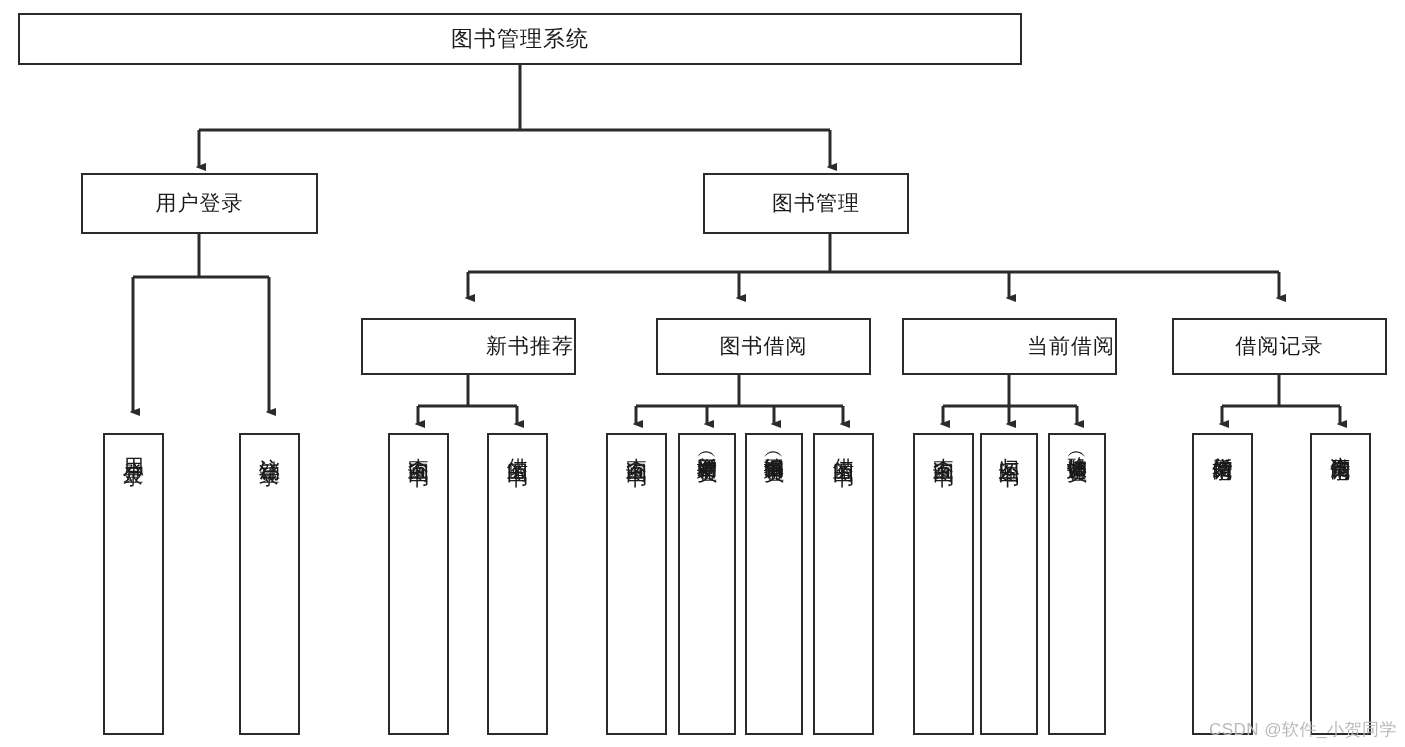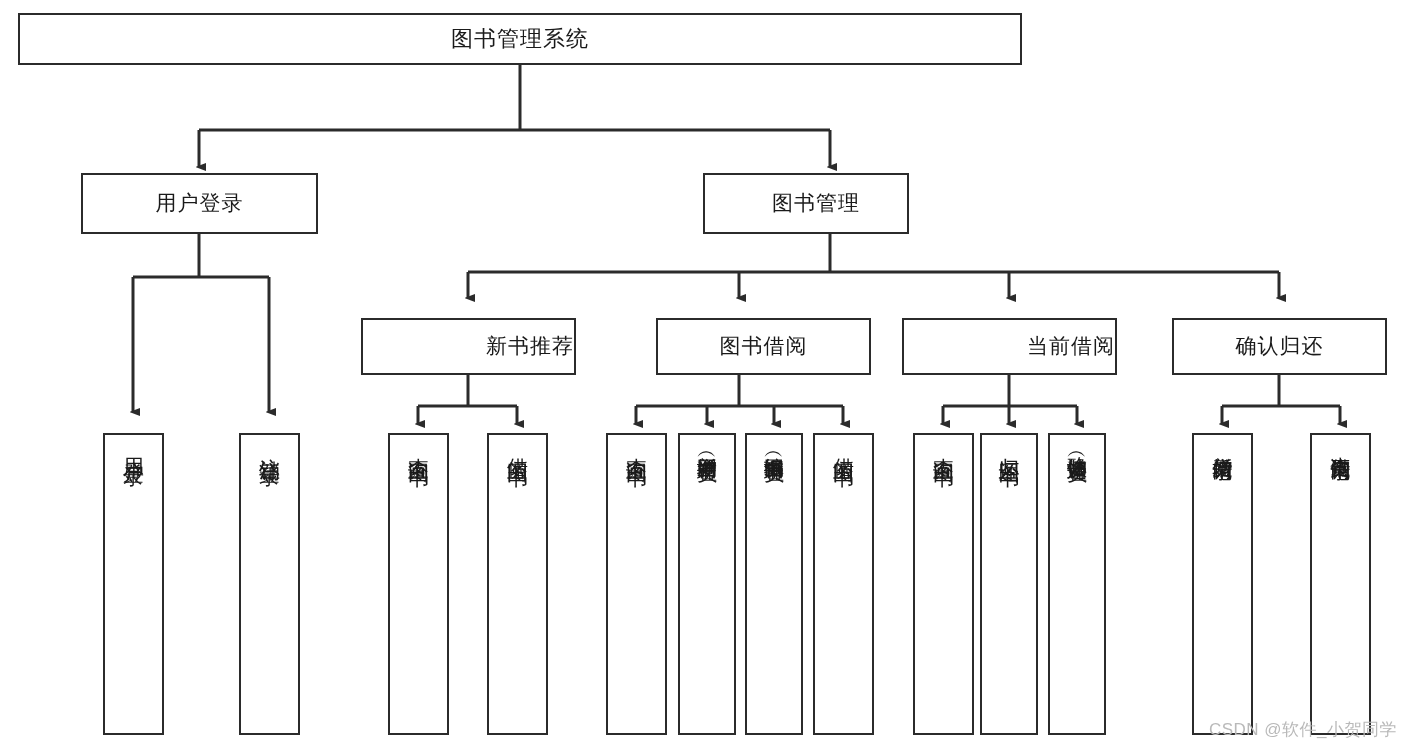--- a/index.html
+++ b/index.html
@@ -148,21 +148,21 @@
   <div class="node horiz" style="left:361px; top:318px; width:215px; height:57px;justify-content:flex-end;">
     <span class="label">新书推荐</span>
   </div>
   <div class="node horiz" style="left:632px; top:318px; width:215px; height:57px;margin-left:24px;">
     <span class="label">图书借阅</span>
   </div>
   <div class="node horiz" style="left:902px; top:318px; width:215px; height:57px;justify-content:flex-end;">
     <span class="label">当前借阅</span>
   </div>
   <div class="node horiz" style="left:1172px; top:318px; width:215px; height:57px;">
-    <span class="label">确认归还</span>
+    <span class="label">借阅记录</span>
   </div>
 
   <div class="node vert" style="left:103px; top:433px; width:61px; height:302px;">
     <span class="label">用户登录</span>
   </div>
   <div class="node vert" style="left:239px; top:433px; width:61px; height:302px;">
     <span class="label">注销登录</span>
   </div>
 
   <div class="node vert" style="left:388px; top:433px; width:61px; height:302px;">

